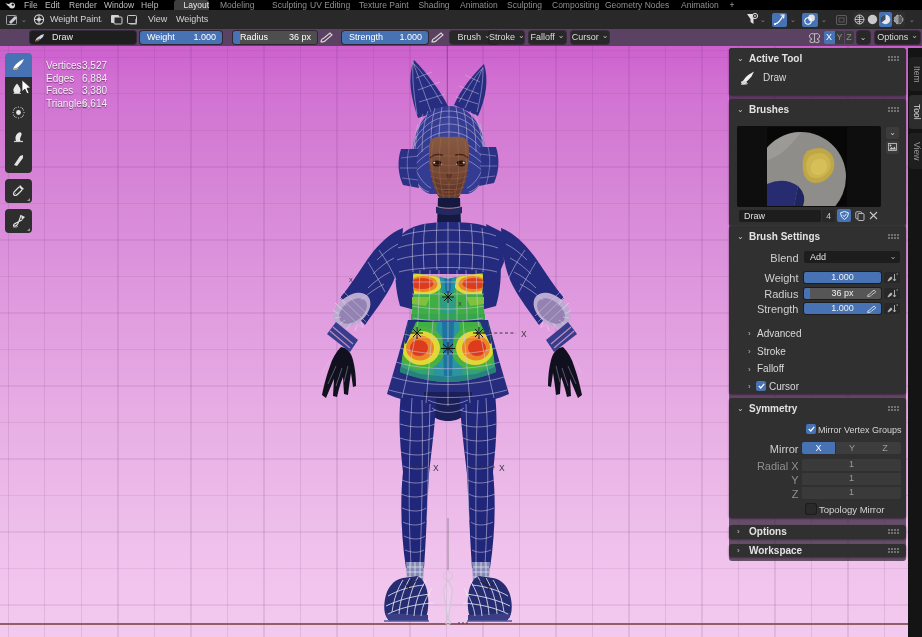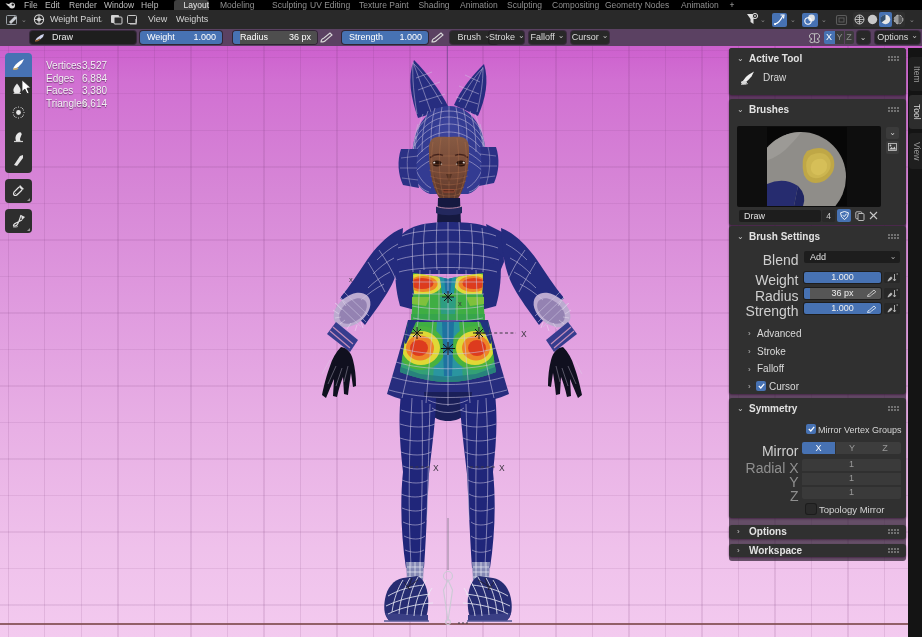--- a/index.html
+++ b/index.html
@@ -54,21 +54,21 @@
 .grip{background:
  radial-gradient(circle at 1px 1px,#aaa 0.7px,transparent 1px),
  radial-gradient(circle at 4px 1px,#aaa 0.7px,transparent 1px),
  radial-gradient(circle at 7px 1px,#aaa 0.7px,transparent 1px),
  radial-gradient(circle at 10px 1px,#aaa 0.7px,transparent 1px),
  radial-gradient(circle at 1px 4px,#aaa 0.7px,transparent 1px),
  radial-gradient(circle at 4px 4px,#aaa 0.7px,transparent 1px),
  radial-gradient(circle at 7px 4px,#aaa 0.7px,transparent 1px),
  radial-gradient(circle at 10px 4px,#aaa 0.7px,transparent 1px);}
 .ps{position:absolute;height:11px;border-radius:2px;font-size:9px;line-height:11px;color:#eee;box-shadow:0 0 0 1px rgba(20,20,20,.65);}
-.rowlab{position:absolute;font-size:14px;color:#cfcfcf;text-align:right;}
+.rowlab{position:absolute;font-size:11px;color:#cfcfcf;text-align:right;}
 </style></head>
 <body>
 
 <div id="row1">
  <svg class="abs" style="left:5px;top:1px" width="12" height="8" viewBox="0 0 12 8">
       <circle cx="7" cy="4.4" r="3" fill="#d8d8d8"></circle>
       <circle cx="7.8" cy="3.6" r="1.2" fill="#161616"></circle>
       <path d="M0.5 2.2 L6 3.6 L3.5 5.4 Z" fill="#d8d8d8"></path>
     </svg>
  <div class="m" style="left:24px">File</div>

